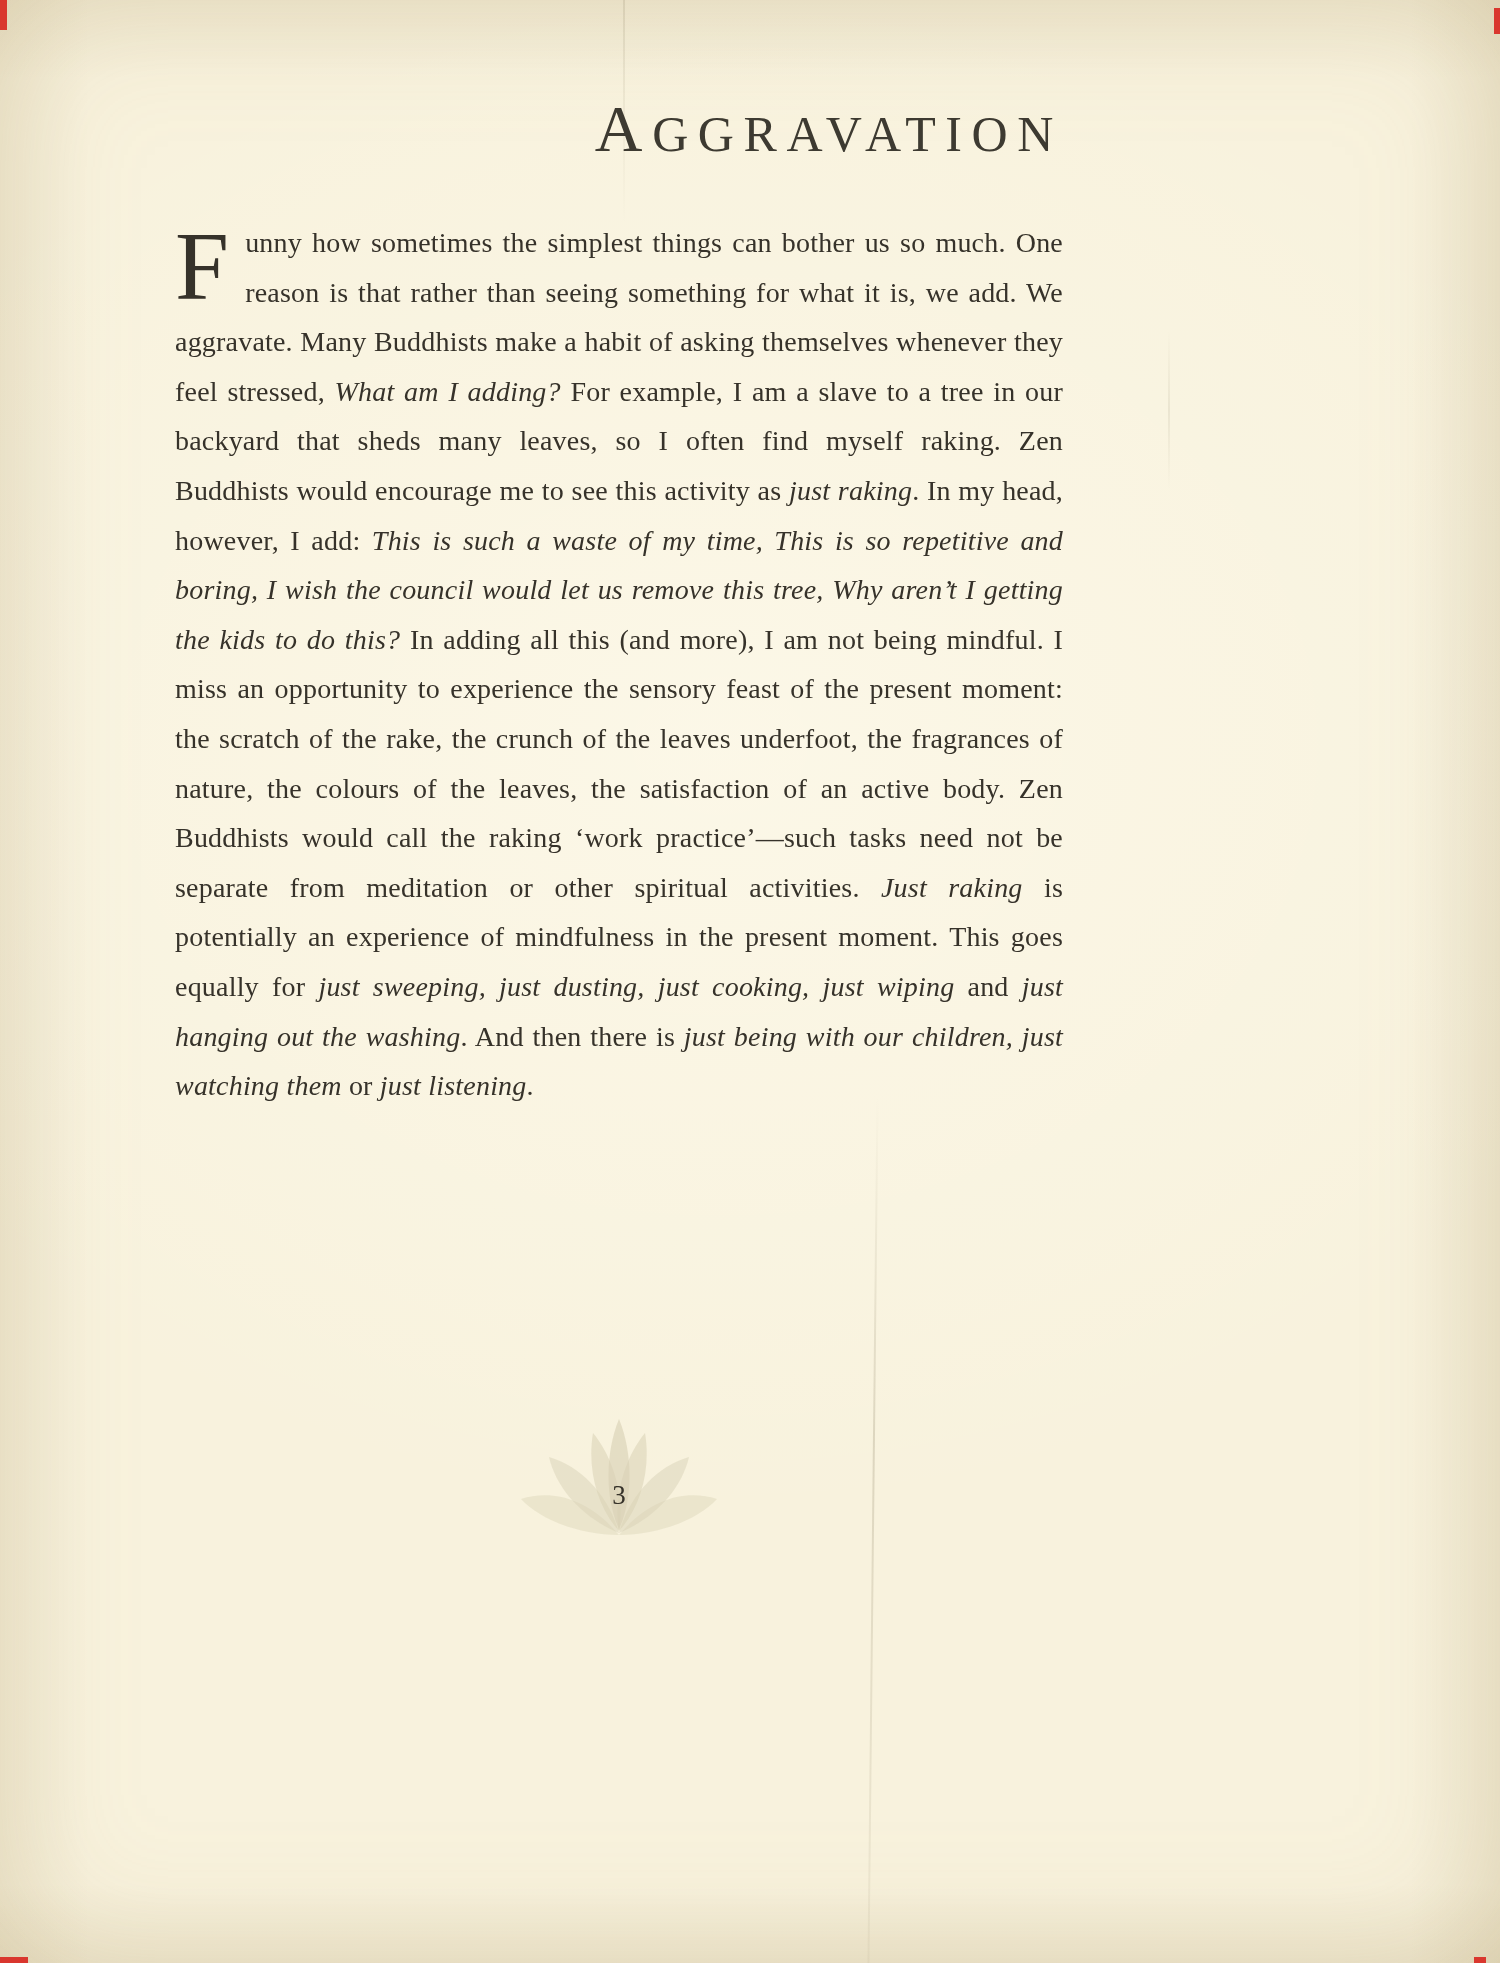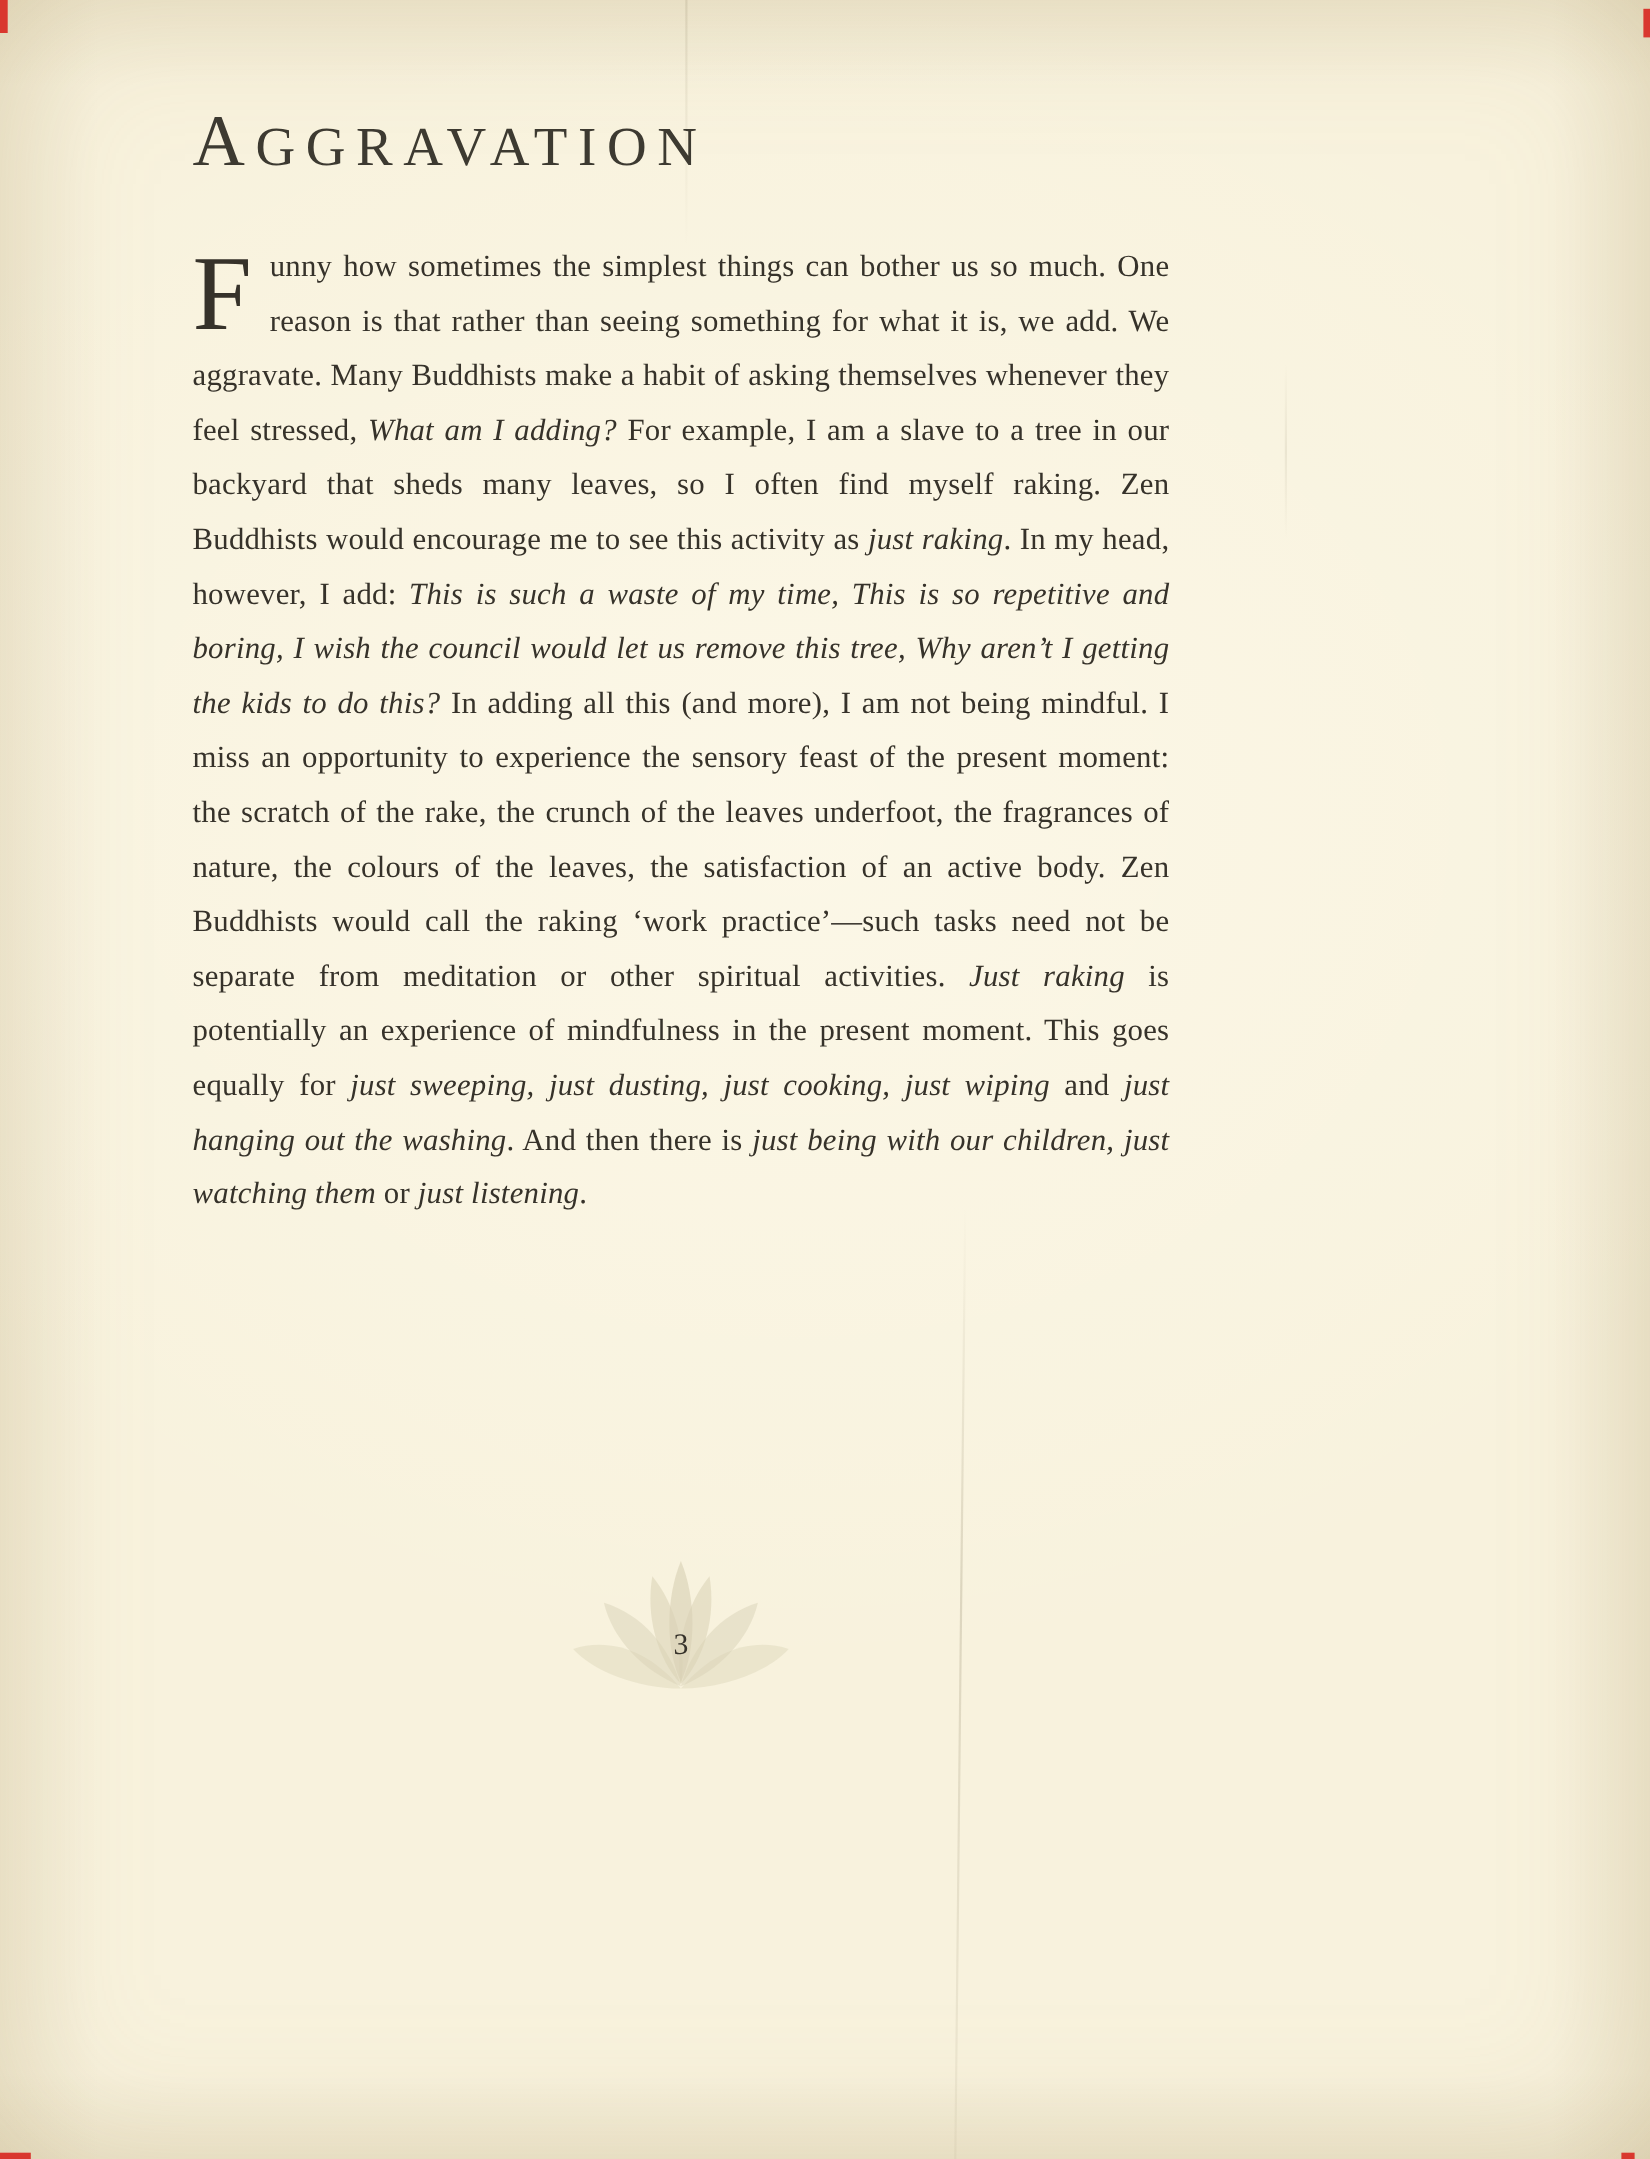--- a/index.html
+++ b/index.html
@@ -28,21 +28,21 @@
   }
 
   
   .text-block {
     position: absolute;
     left: 175px;
     top: 96px;
     width: 888px;
   }
   h1.title {
-    text-align: left;
+    text-align: right;
     font-weight: normal;
     color: var(--title);
     letter-spacing: 0.30em;
     line-height: 1;
     margin-bottom: 56px;
     white-space: nowrap;
   }
   .t-initial { font-size: 66px; }
   .t-rest    { font-size: 50px; }
 

